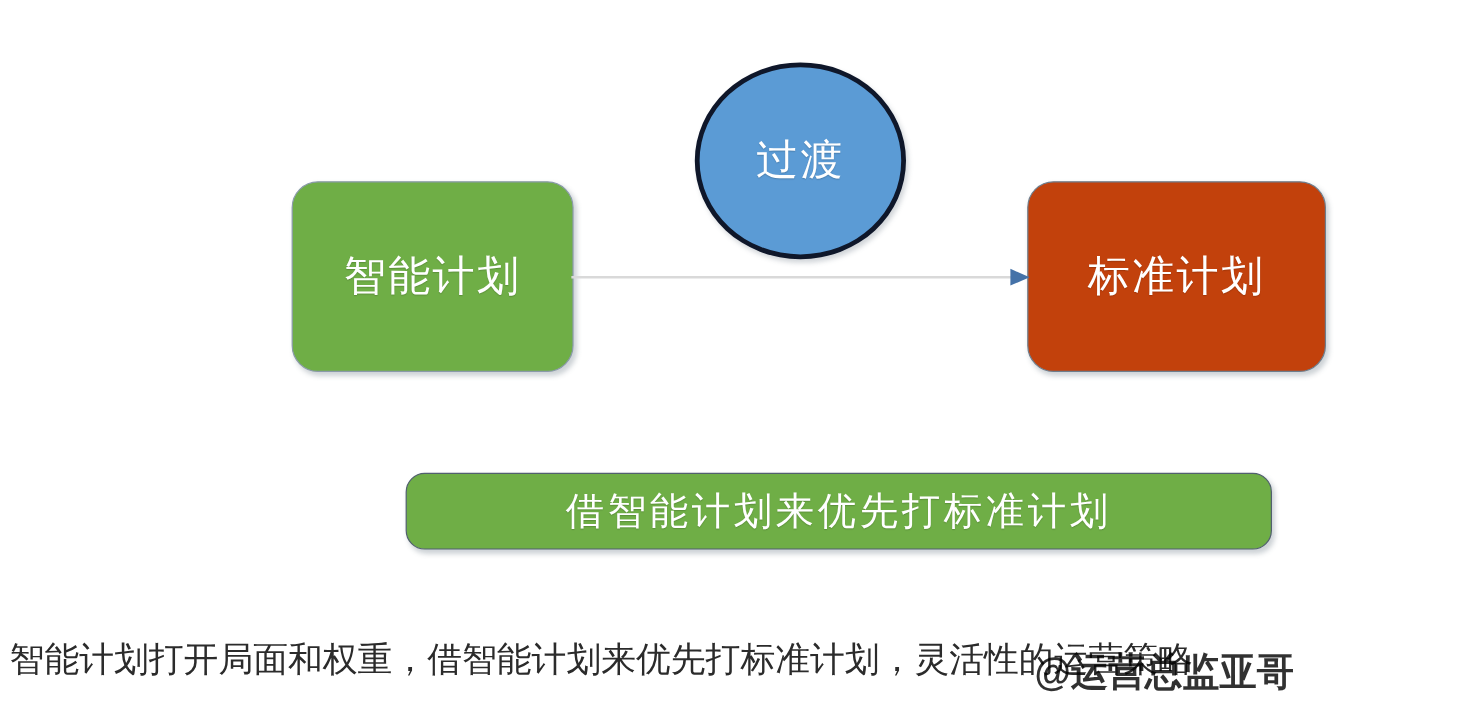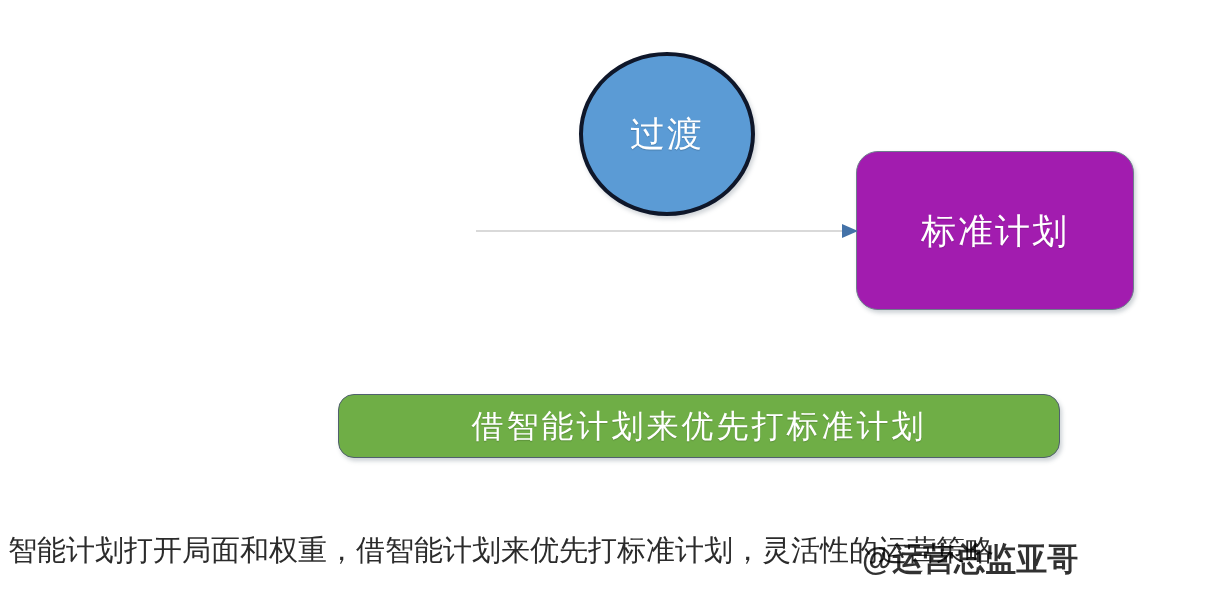--- a/index.html
+++ b/index.html
@@ -47,23 +47,23 @@
     box-shadow: 2px 3px 4px rgba(90,105,120,0.30);
     box-sizing: border-box;
   }
   .box-green .shape-label { font-size: 35px; }
 
   
   .box-orange {
     position: absolute;
     left: 856px;
     top: 151px;
-    width: 278px;
+    width: 249px;
     height: 159px;
-    background: #a21caf;
+    background: #c2410c;
     border: 1px solid #6e7d8c;
     border-radius: 22px;
     box-shadow: 2px 3px 4px rgba(90,105,120,0.30);
     box-sizing: border-box;
   }
   .box-orange .shape-label { font-size: 35px; }
 
   
   .circle-blue {
     position: absolute;
@@ -135,20 +135,23 @@
     mix-blend-mode: multiply;
     transform: scaleY(1.05);
     transform-origin: left center;
   }
 </style>
 </head>
 <body>
 
 <div id="canvas">
 
+  <div class="box-green">
+    <div class="shape-label">智能计划</div>
+  </div>
 
   <div class="circle-blue">
     <div class="shape-label">过渡</div>
   </div>
 
   <div class="box-orange">
     <div class="shape-label">标准计划</div>
   </div>
 
   <svg class="connector" viewBox="0 0 384 18">

